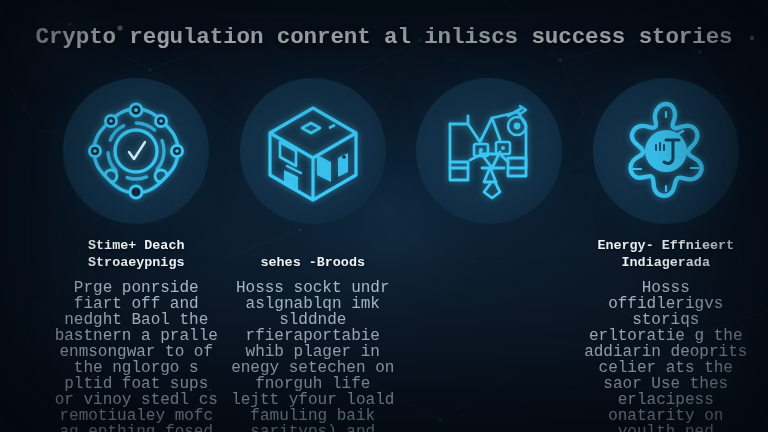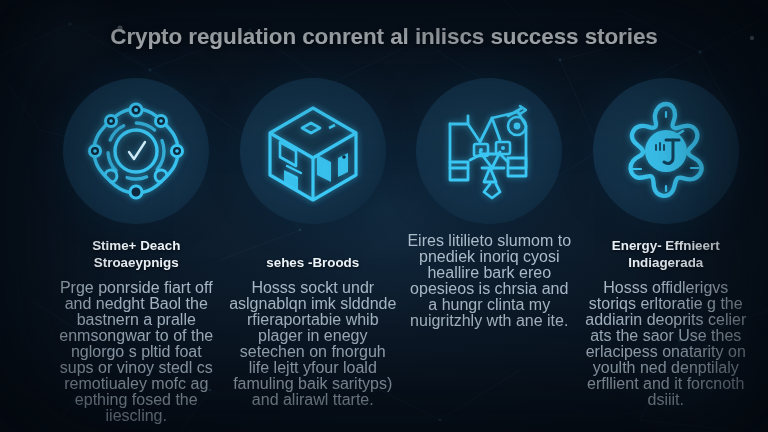--- a/index.html
+++ b/index.html
@@ -7,21 +7,21 @@
     padding: 0;
     background: #060d16;
   }
   .stage {
     position: relative;
     width: 768px;
     height: 432px;
     overflow: hidden;
     background:
       radial-gradient(ellipse 70% 60% at 50% 48%, #10263a 0%, #0c1a29 45%, #08121e 78%, #060d16 100%);
-    font-family: Liberation Sans, sans-serif;
+    font-family: Liberation Mono, monospace;
     -webkit-font-smoothing: antialiased;
   }
 
   
   .bg-network {
     position: absolute;
     inset: 0;
     opacity: 0.55;
     pointer-events: none;
   }
@@ -255,21 +255,20 @@
           <g fill="#3bc8f5">
             <circle cx="83" cy="30" r="3.4"></circle>
             <circle cx="47" cy="54" r="2"></circle>
             <circle cx="69" cy="52" r="2"></circle>
             <circle cx="58" cy="72" r="2"></circle>
           </g>
           <path d="M74 20 L88 12" stroke="#3bc8f5" stroke-width="2.6" stroke-linecap="round" fill="none"></path>
           <path d="M86 10 L92 14 L86 18" stroke="#3bc8f5" stroke-width="2.4" fill="none" stroke-linecap="round" stroke-linejoin="round"></path>
         </svg>
       </div>
-      <div class="card-body">Eires litilieto slumom to pnediek inoriq cyosi heallire bark ereo opesieos is chrsia and a hungr clinta my nuigritzhly wth ane ite.</div>
     </div>
 
     <div class="col">
       <div class="icon-circle">
         <svg width="110" height="110" viewBox="0 0 110 110">
           <g fill="none" stroke="#3bc8f5" stroke-width="4.4" stroke-linejoin="round" stroke-linecap="round">
             <path d="M55 8
                      C61 8 64 13 64 19
                      C64 25 60 28 62 31
                      C65 35 72 28 79 30

